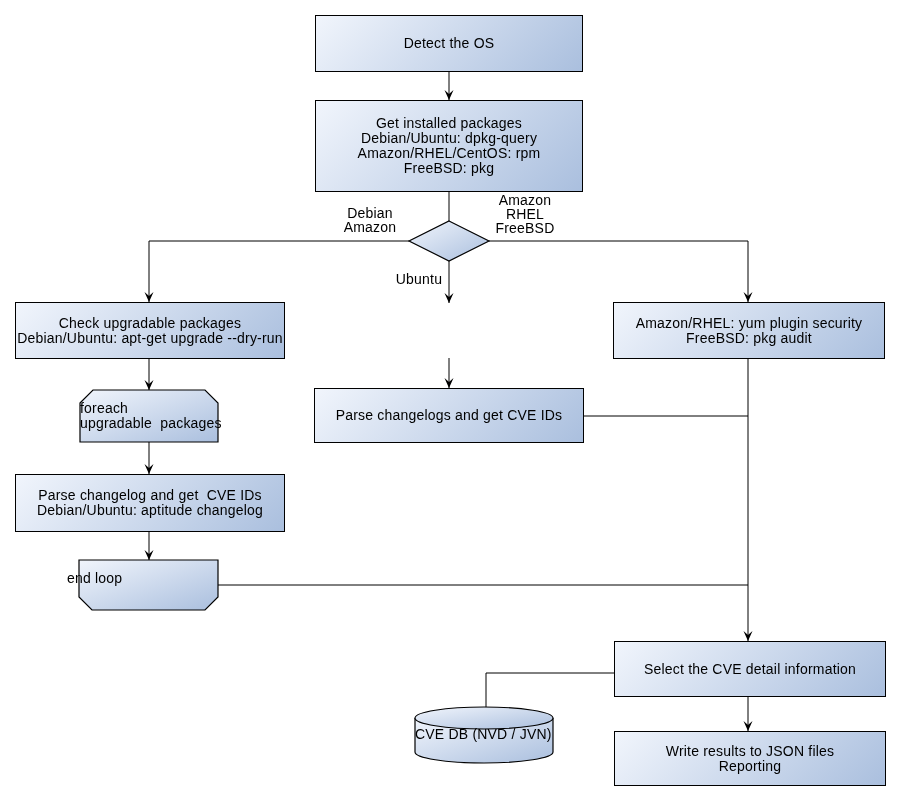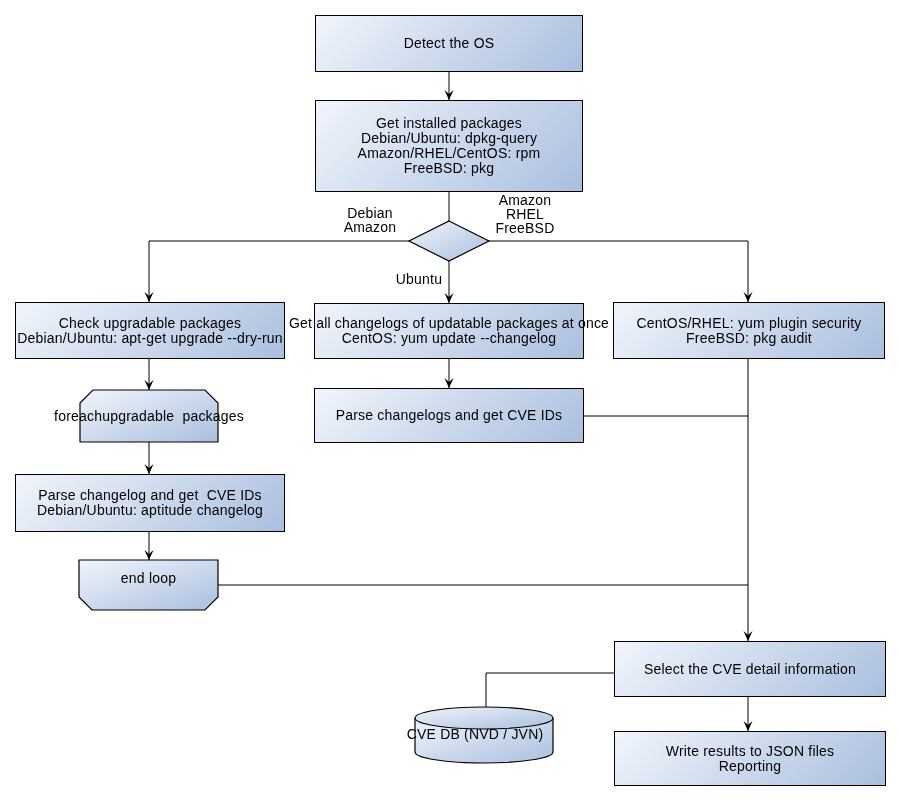--- a/index.html
+++ b/index.html
@@ -17,22 +17,22 @@
     overflow:hidden;
   }
   svg.layer{position:absolute;left:0;top:0;z-index:1;}
   .node{
     position:absolute;z-index:2;box-sizing:border-box;
     border:1px solid var(--node-border);
     background:linear-gradient(135deg,var(--node-fill-light) 0%,var(--node-fill-dark) 100%);
     display:flex;flex-direction:column;justify-content:center;align-items:center;
   }
   .shape-label{
-    position:absolute;z-index:3;display:flex;flex-direction:row;
-    justify-content:center;align-items:center;background:transparent;
+    position:absolute;z-index:3;display:flex;flex-direction:column;
+    justify-content:center;align-items:flex-start;background:transparent;
   }
   .line{
     font-size:14px;line-height:15px;letter-spacing:.2px;white-space:pre;
     text-align:center;
   }
   .edge-label{
     position:absolute;z-index:3;display:flex;flex-direction:column;
     justify-content:center;align-items:center;
   }
   .edge-label .line{line-height:14px;}
@@ -103,49 +103,45 @@
   <div class="node" style="left:15px;top:302px;width:270px;height:57px">
     <div class="line">Check upgradable packages</div>
     <div class="line">Debian/Ubuntu: apt-get upgrade --dry-run</div>
   </div>
 
   <div class="node" style="left:15px;top:474px;width:270px;height:58px">
     <div class="line">Parse changelog and get  CVE IDs</div>
     <div class="line">Debian/Ubuntu: aptitude changelog</div>
   </div>
 
-  <div class="node" style="left:314px;top:303px;width:270px;height:56px">
-    <div class="line">Get all changelogs of updatable packages at once</div>
-    <div class="line">CentOS: yum update --changelog</div>
-  </div>
 
   <div class="node" style="left:314px;top:388px;width:270px;height:55px">
     <div class="line">Parse changelogs and get CVE IDs</div>
   </div>
 
   <div class="node" style="left:613px;top:302px;width:272px;height:57px">
-    <div class="line">CentOS/RHEL: yum plugin security</div>
+    <div class="line">Amazon/RHEL: yum plugin security</div>
     <div class="line">FreeBSD: pkg audit</div>
   </div>
 
   <div class="node" style="left:614px;top:641px;width:272px;height:56px">
     <div class="line">Select the CVE detail information</div>
   </div>
 
   <div class="node" style="left:614px;top:731px;width:272px;height:55px">
     <div class="line">Write results to JSON files</div>
     <div class="line">Reporting</div>
   </div>
 
   <div class="shape-label" style="left:80px;top:392px;width:138px;height:48px">
     <div class="line">foreach</div>
     <div class="line">upgradable  packages</div>
   </div>
 
-  <div class="shape-label" style="left:79px;top:560px;width:139px;height:37px">
+  <div class="shape-label" style="left:67px;top:560px;width:139px;height:37px">
     <div class="line">end loop</div>
   </div>
 
   <div class="shape-label" style="left:415px;top:722px;width:120px;height:24px">
     <div class="line">CVE DB (NVD / JVN)</div>
   </div>
 
   <div class="edge-label" style="left:340px;top:206px;width:60px">
     <div class="line">Debian</div>
     <div class="line">Amazon</div>

